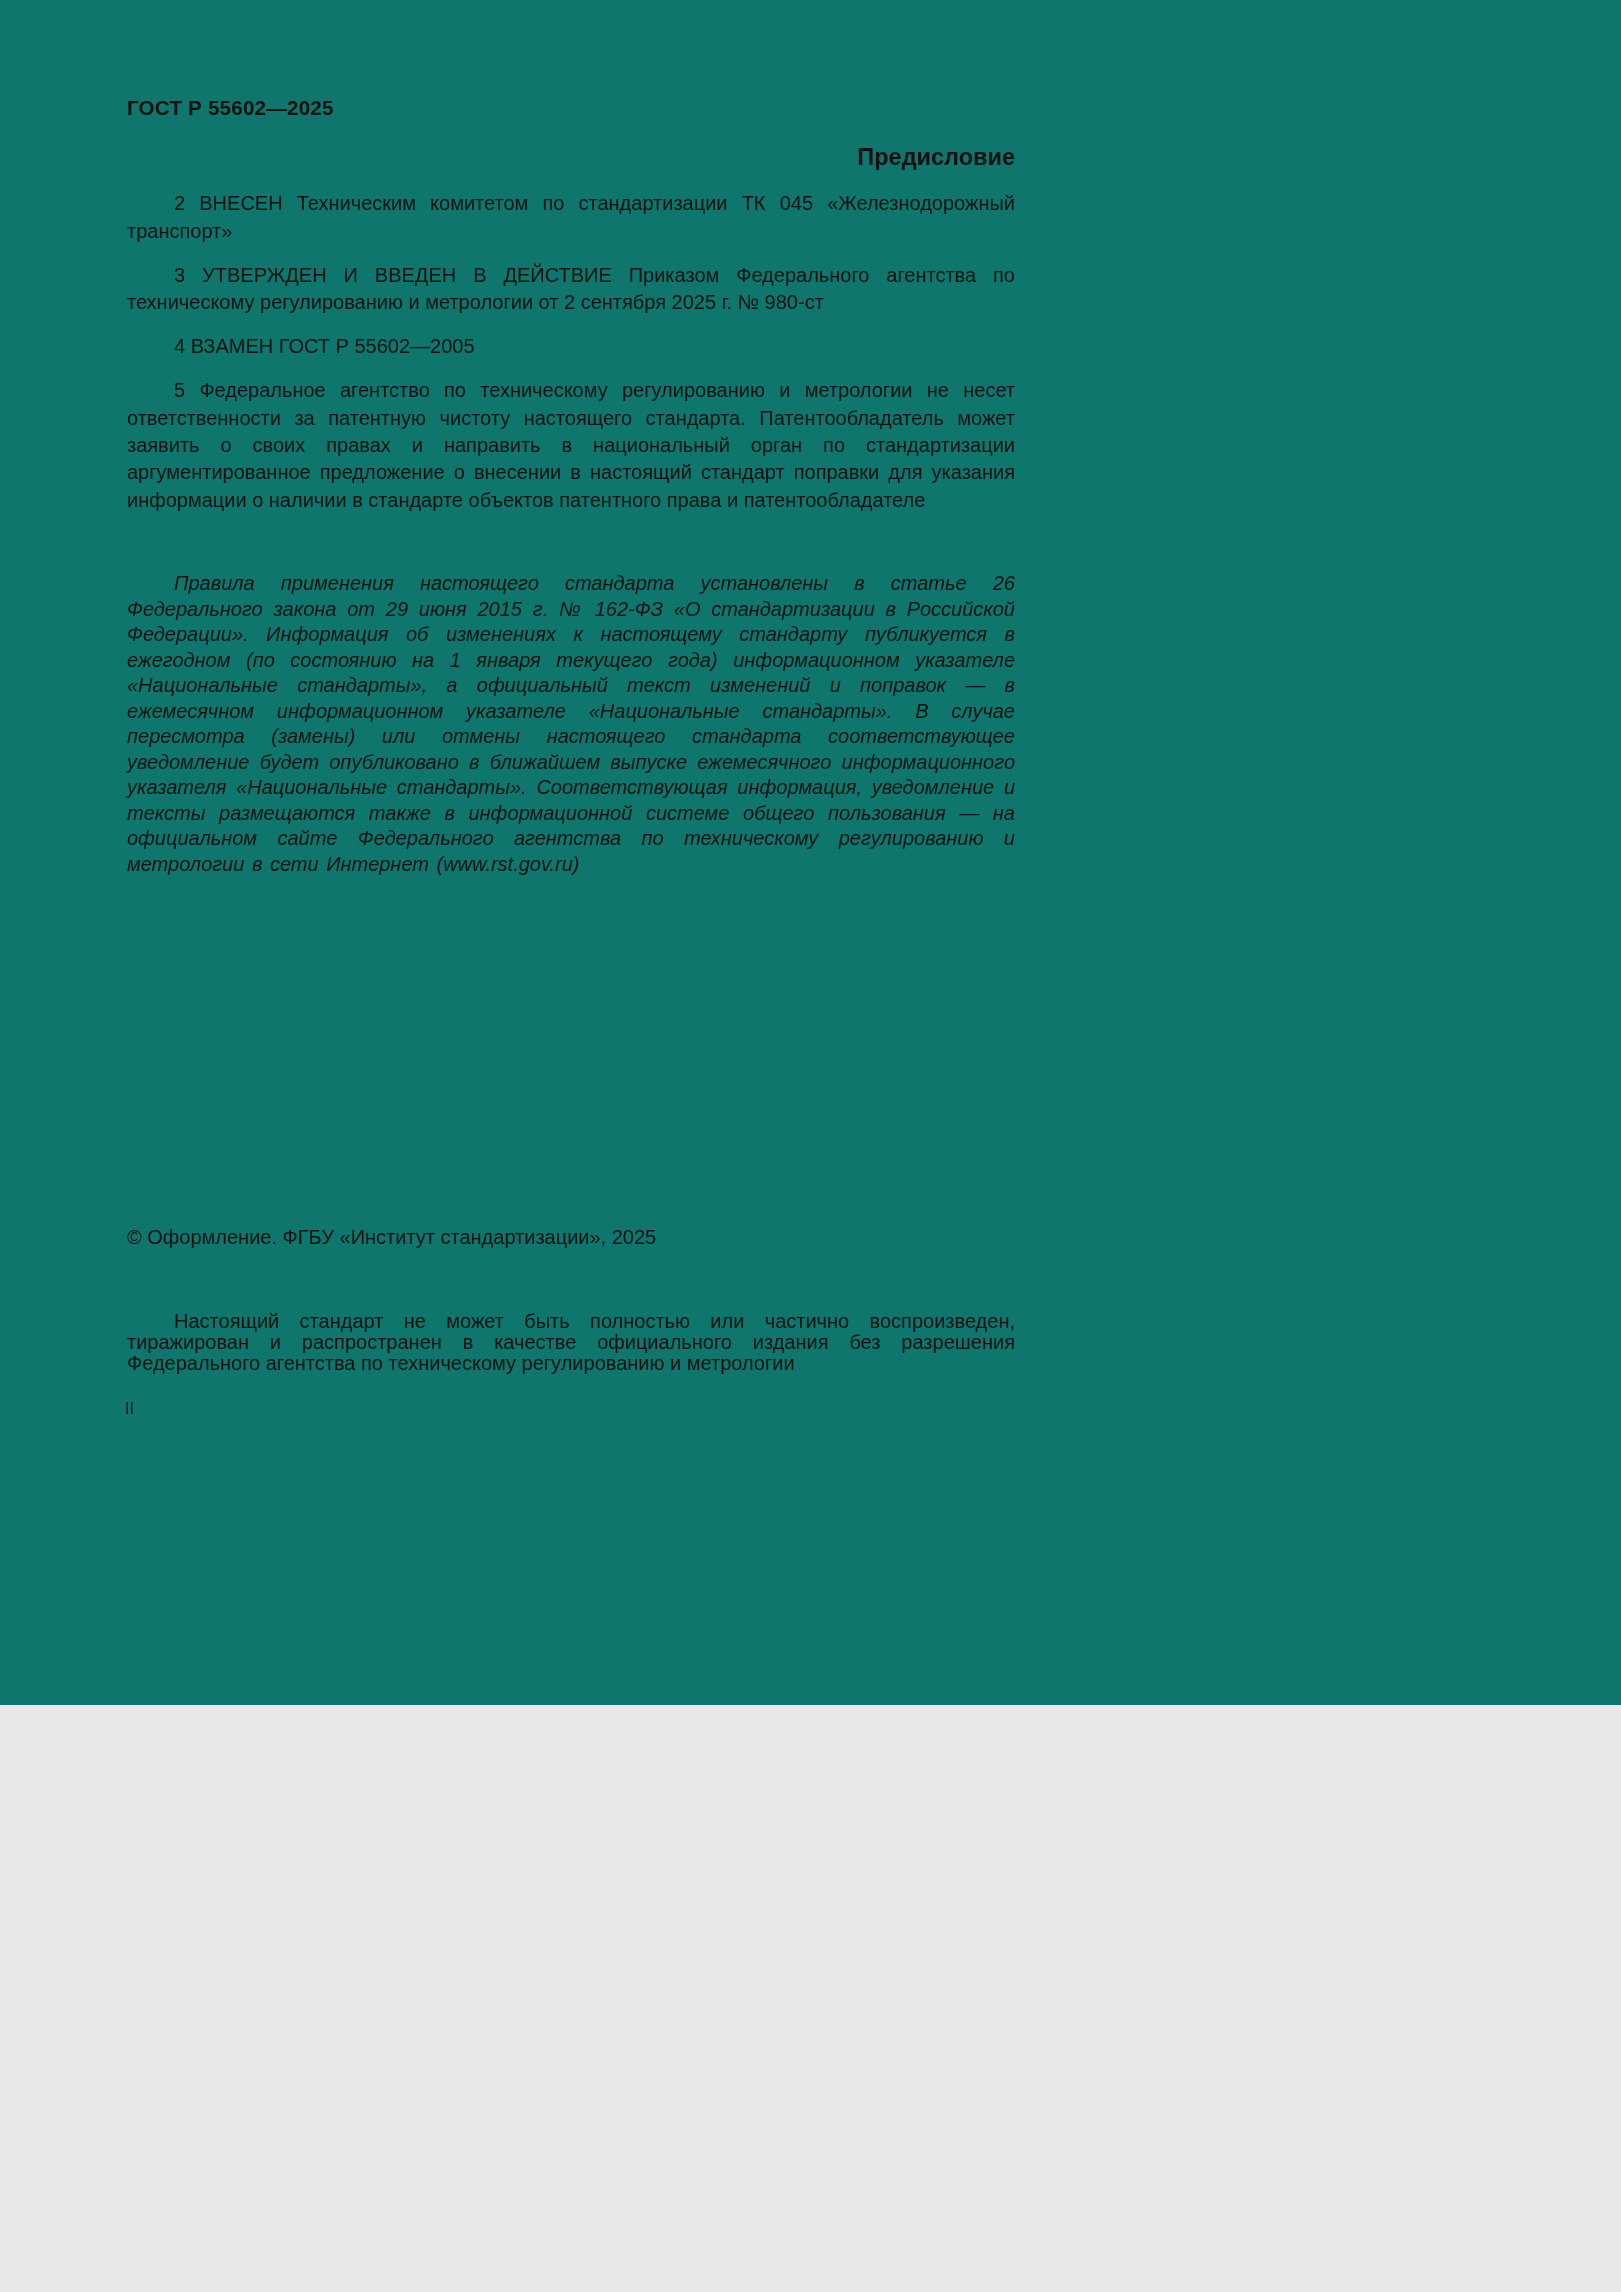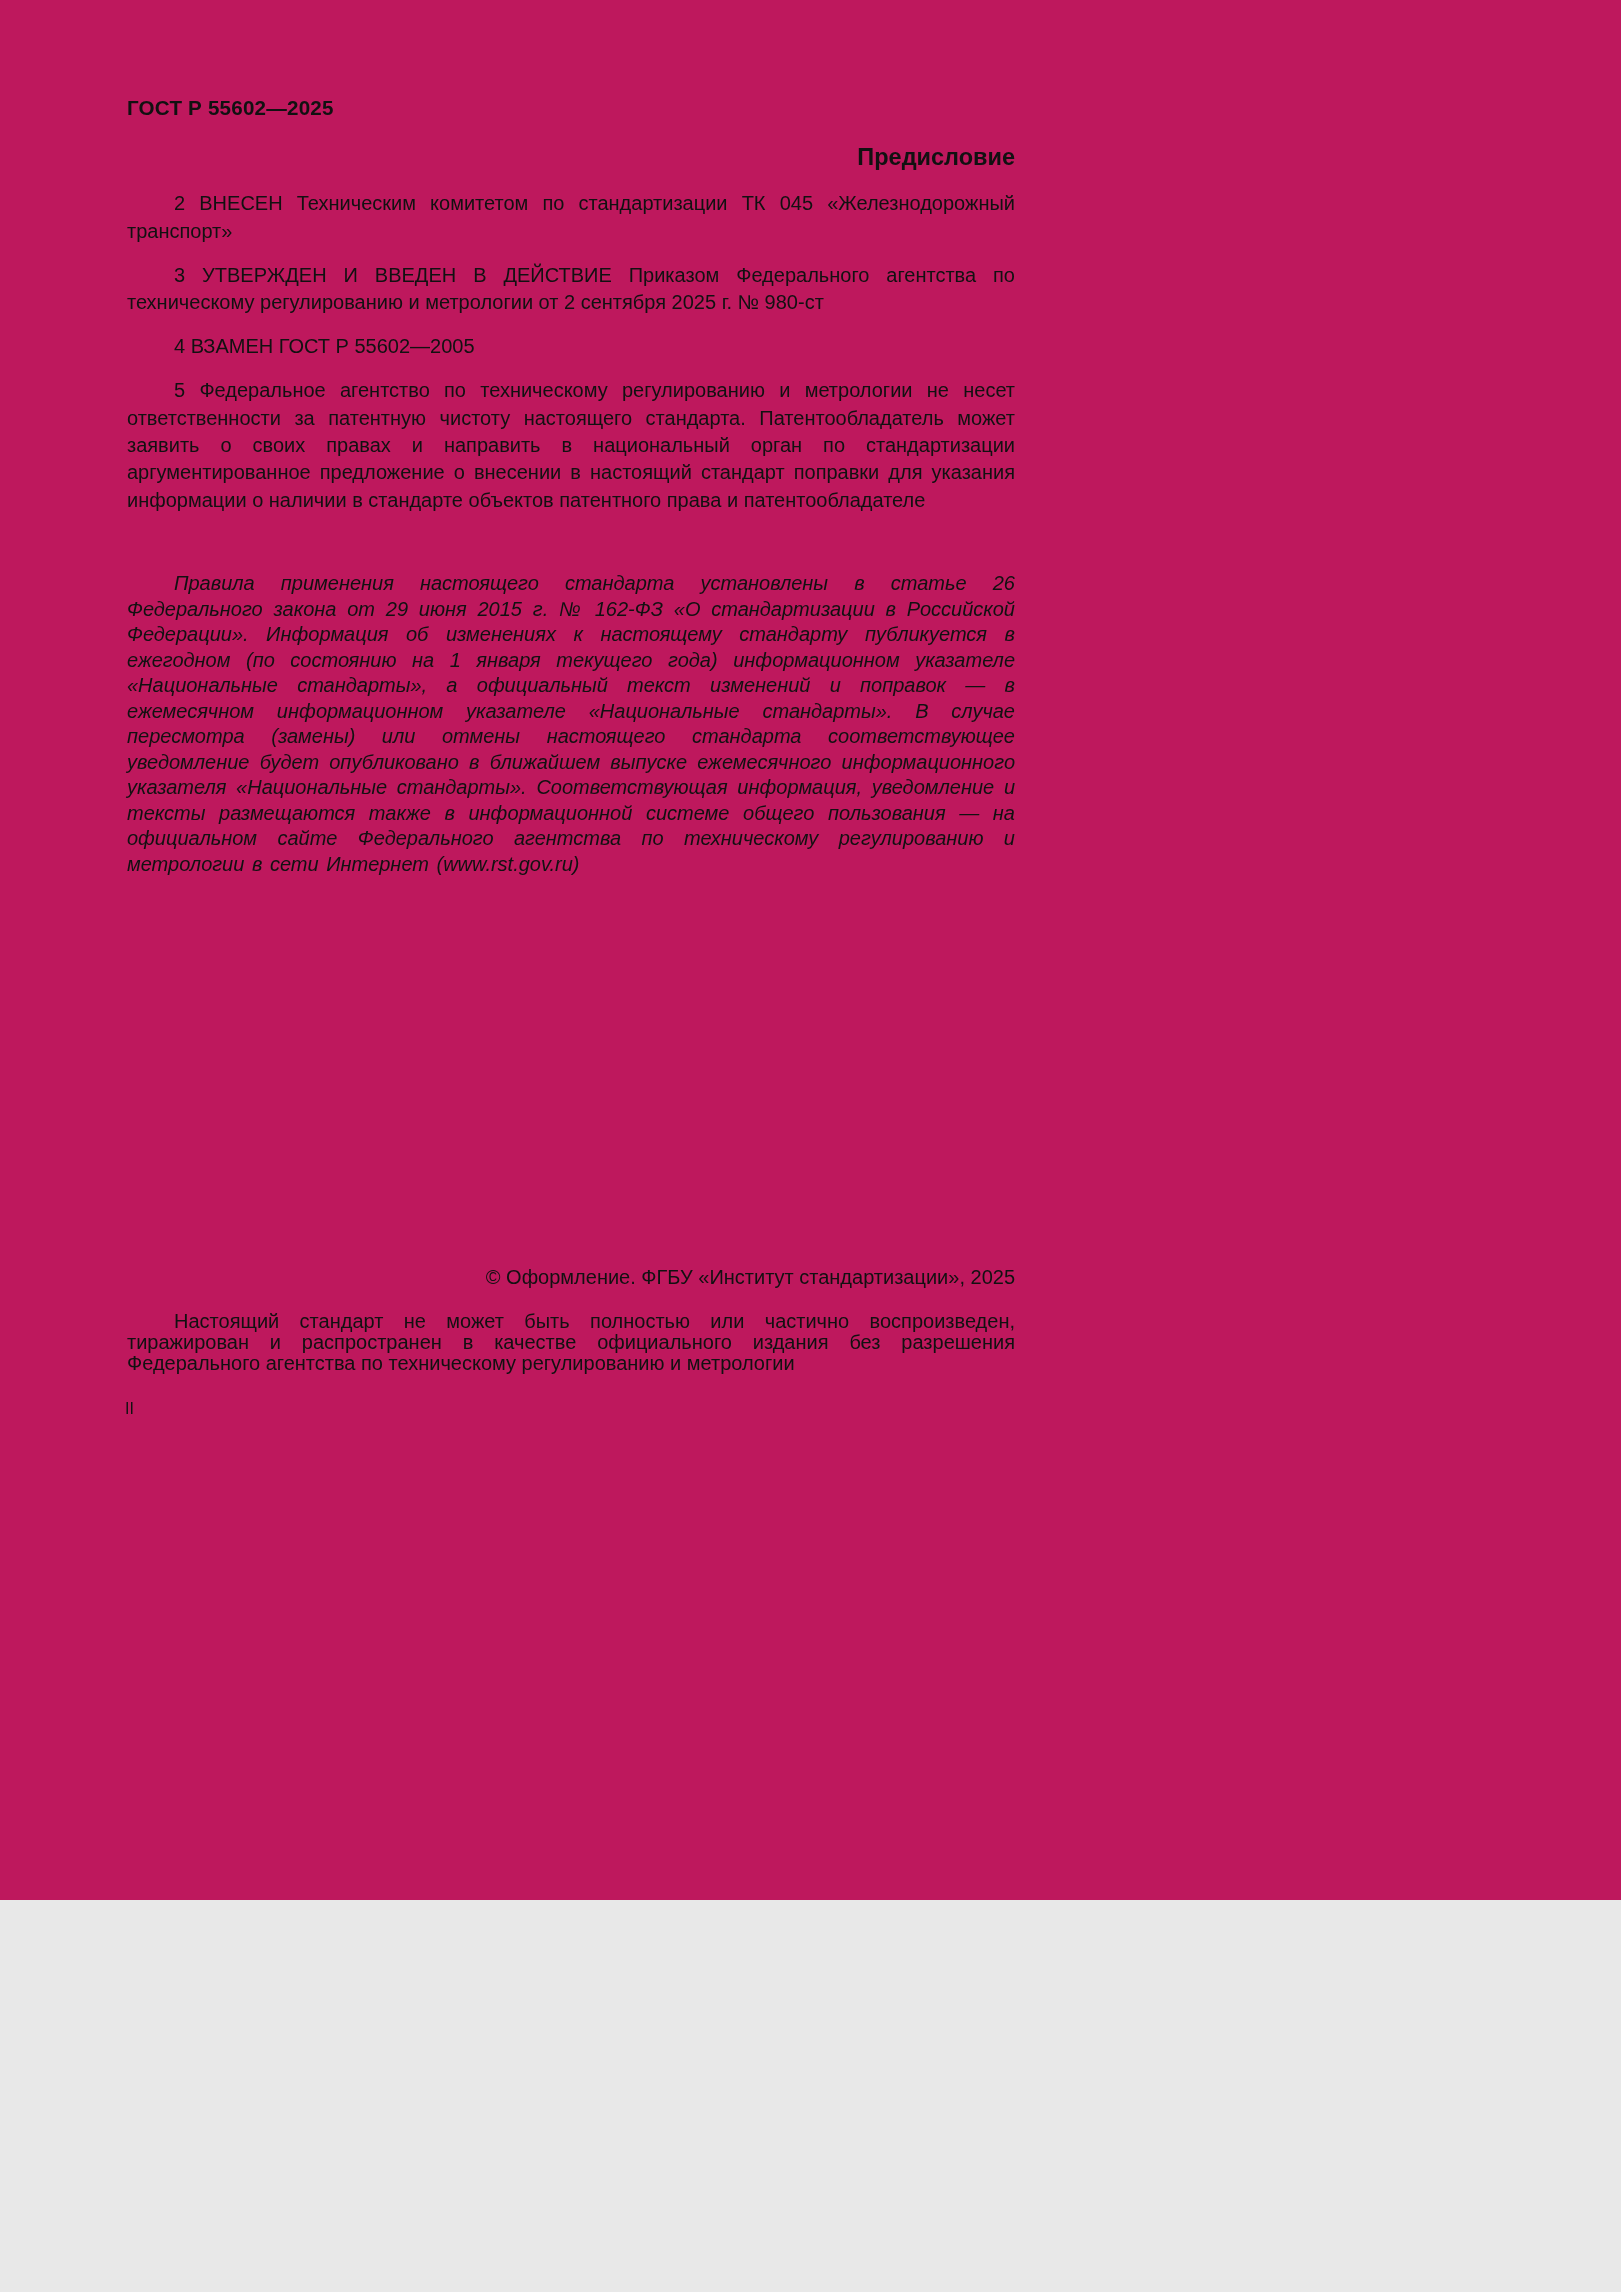--- a/index.html
+++ b/index.html
@@ -1,22 +1,22 @@
 <!DOCTYPE html>
 <html lang="ru"><head>
   <meta charset="utf-8">
   <style>
     * { margin: 0; padding: 0; box-sizing: border-box; }
     html, body { background: #e8e8e8; }
     .page {
       position: relative;
       width: 1621px;
-      height: 1900px;
+      height: 1705px;
       margin: 0 auto;
-      background: #be185d;
+      background: #0f766e;
       color: #111111;
       font-family: "Liberation Sans", sans-serif;
       overflow: hidden;
     }
     .content {
       position: absolute;
       left: 127px;
       top: 96px;
       width: 888px;
     }
@@ -44,23 +44,23 @@
       font-size: 20px;
       line-height: 25.5px;
       font-style: italic;
       text-align: justify;
       text-indent: 47px;
       word-spacing: 2px;
     }
     .copyright-line {
       position: absolute;
       left: 127px;
-      top: 1264px;
+      top: 1224px;
       width: 888px;
-      text-align: right;
+      text-align: left;
       font-size: 20px;
       line-height: 27.4px;
     }
     .reproduction-note {
       position: absolute;
       left: 127px;
       top: 1311px;
       width: 888px;
       font-size: 20px;
       line-height: 21px;

